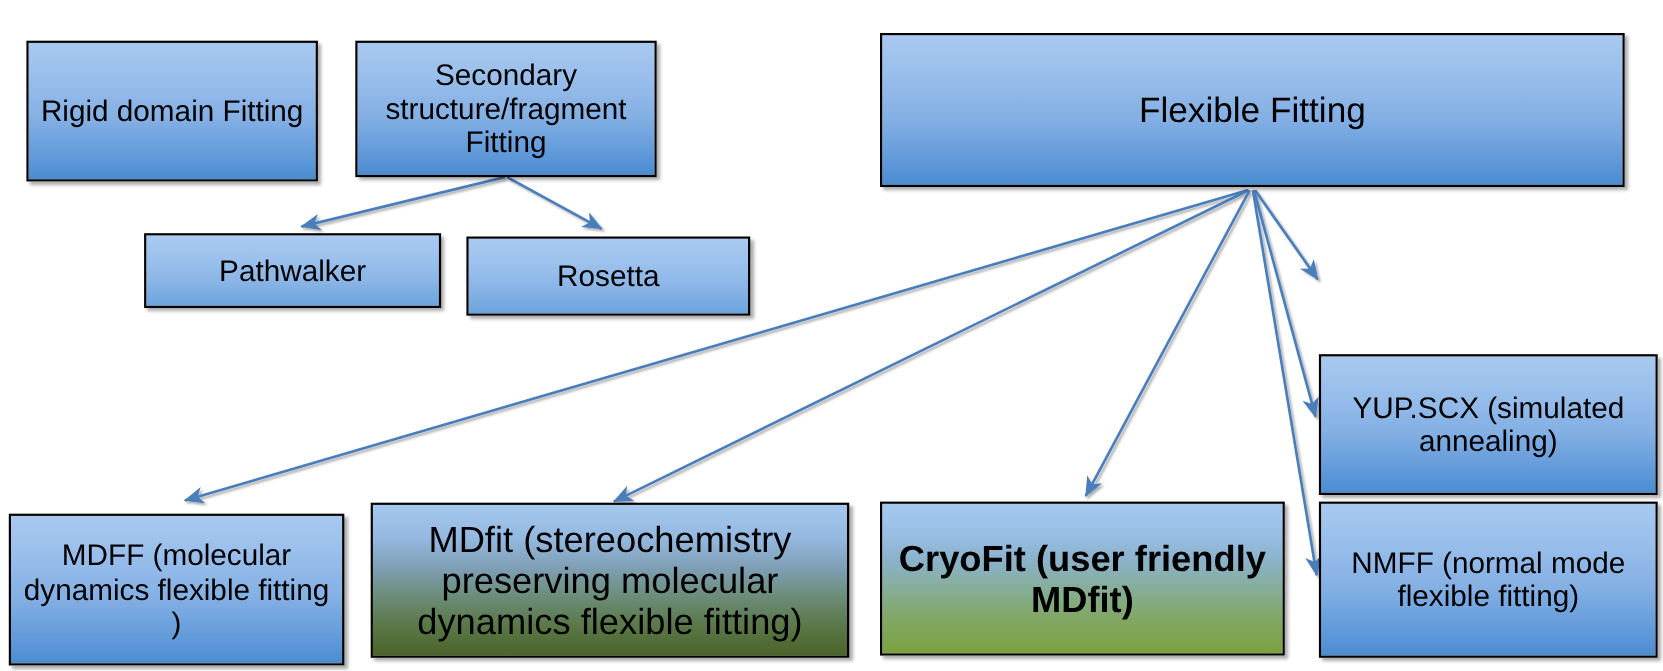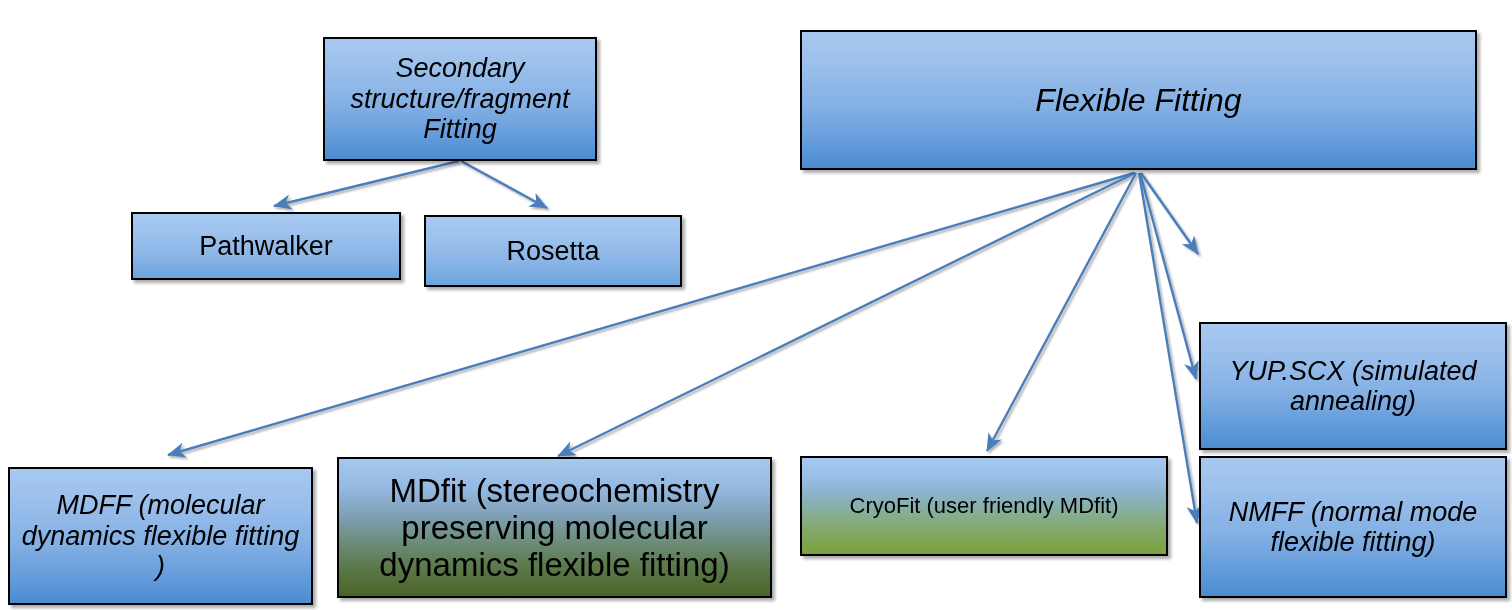--- a/index.html
+++ b/index.html
@@ -28,21 +28,20 @@
     box-shadow: 3px 3px 3px rgba(0,0,0,0.33);
     padding: 2px 6px;
   }
   .node .label {
     display: block;
     width: 100%;
   }
   
   .fill-blue {
     background: linear-gradient(to bottom, #a8c8ef 0%, #9cc0ec 22%, #84b0e4 55%, #5b96d8 88%, #4a8ccf 100%);
-    font-style: italic;
   }
   .fill-blue-soft {
     background: linear-gradient(to bottom, #a9caf1 0%, #9dc2ed 30%, #8ab5e6 65%, #6ba3de 100%);
     align-items: center;
   }
   
   .fill-blue-green-dark {
     background: linear-gradient(to bottom, #a6c8ef 0%, #94b8e0 22%, #7e9fb4 42%, #6d8d7c 60%, #5c7a4c 78%, #4b6327 100%);
   }
   
@@ -86,20 +85,23 @@
       <line x1="1136" y1="173" x2="987" y2="451"></line>
 
       <line x1="1139" y1="173" x2="1197" y2="523"></line>
 
       <line x1="1140" y1="173" x2="1196" y2="379"></line>
 
       <line x1="1141" y1="173" x2="1198" y2="254"></line>
     </g>
   </svg>
 
+  <div class="node fill-blue" style="left:24px; top:37px; width:265px; height:128px; font-size:27px;">
+    <span class="label">Rigid domain Fitting</span>
+  </div>
 
   <div class="node fill-blue" style="left:323px; top:37px; width:274px; height:124px; font-size:27px;">
     <span class="label">Secondary structure/fragment Fitting</span>
   </div>
 
   <div class="node fill-blue" style="left:800px; top:30px; width:677px; height:140px; font-size:32px;">
     <span class="label">Flexible Fitting</span>
   </div>
 
   <div class="node fill-blue-soft" style="left:131px; top:212px; width:270px; height:68px; font-size:27px;">
@@ -120,17 +122,17 @@
   </div>
 
   <div class="node fill-blue" style="left:8px; top:467px; width:305px; height:138px; font-size:27px;">
     <span class="label">MDFF (molecular dynamics flexible fitting )</span>
   </div>
 
   <div class="node fill-blue-green-dark" style="left:337px; top:457px; width:435px; height:141px; font-size:33px;">
     <span class="label">MDfit (stereochemistry preserving molecular dynamics flexible fitting)</span>
   </div>
 
-  <div class="node fill-blue-green" style="left:800px; top:456px; width:368px; height:100px; font-size:22px;">
+  <div class="node fill-blue-green" style="left:800px; top:456px; width:368px; height:140px; font-size:33px;font-weight:bold;">
     <span class="label">CryoFit (user friendly MDfit)</span>
   </div>
 
 </div>
 
 </body></html>

